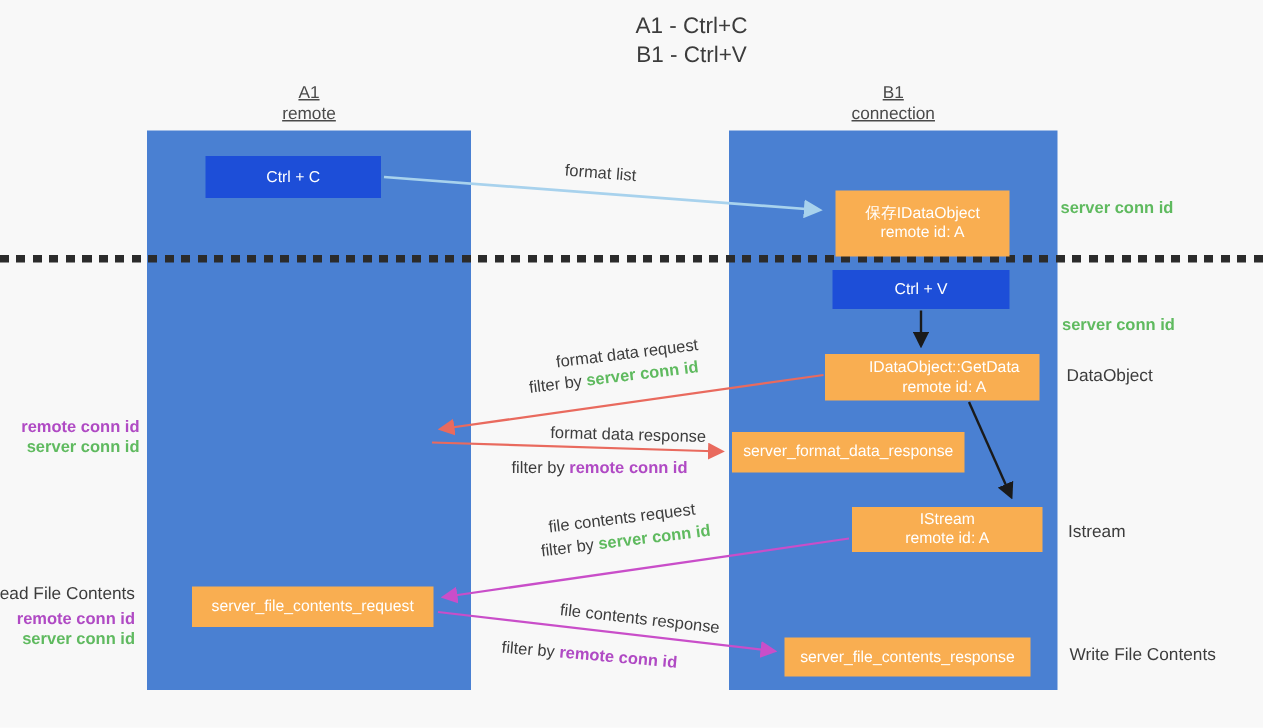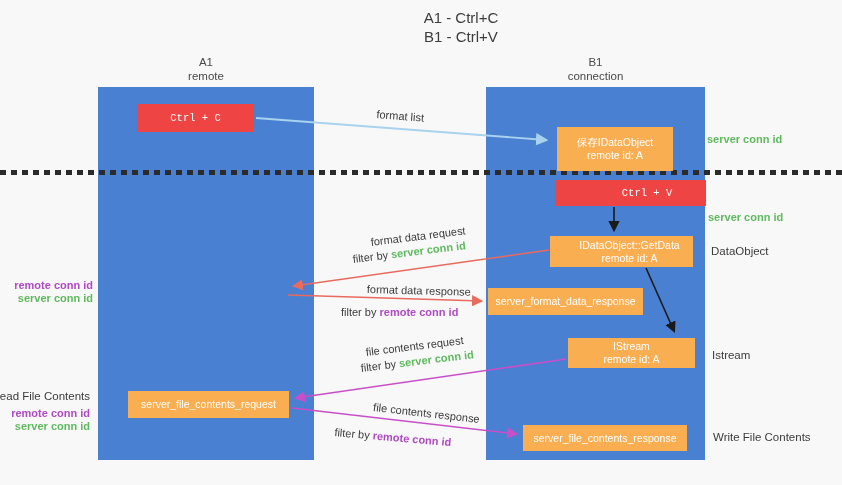--- a/index.html
+++ b/index.html
@@ -5,33 +5,33 @@
   html,body { margin:0; padding:0; }
   .canvas {
     position:relative; width:842px; height:485px;
     background:#f8f8f8; overflow:hidden;
     font-family:"Liberation Sans", sans-serif; color:#3c3c3c;
   }
   .title {
     position:absolute; top:8px; left:0; width:100%;
     text-align:center; font-size:15px; line-height:19px; color:#3c3c3c;padding-left:40px;
   }
-  .col-header { position:absolute; text-align:center; font-size:11.5px; line-height:14px; color:#4a4a4a; }
+  .col-header { position:absolute; text-align:center; font-size:11.5px; line-height:14px; color:#4a4a4a;text-decoration:underline; }
   .column { position:absolute; background:#4a80d2; z-index:1; }
   .dotted {
     position:absolute; left:0; top:170px; width:842px; height:5px; z-index:3;
     background:repeating-linear-gradient(90deg,#2b2b2b 0,#2b2b2b 6px,transparent 6px,transparent 11px);
   }
   .arrows { position:absolute; left:0; top:0; z-index:2; pointer-events:none; }
   .node {
     position:absolute; z-index:4; display:flex; flex-direction:column;
     align-items:center; justify-content:center; text-align:center;
     color:#ffffff; font-size:10.5px; line-height:13px; white-space:nowrap;
   }
-  .node.green  { background:#ef4444;font-family:Liberation Mono, monospace; }
+  .node.green  { background:#1d4ed8; }
   .node.orange { background:#f9ae51; }
   .side-label { position:absolute; z-index:5; font-size:11.5px; white-space:nowrap; color:#3c3c3c; }
   .side-label.green  { color:#5fba5f; font-weight:bold; font-size:11px; }
   .side-label.purple { color:#b04ac4; font-weight:bold; font-size:11px; }
   .side-label.right-align { text-align:right; }
   .arrow-label {
     position:absolute; z-index:5; font-size:11px; white-space:nowrap;
     color:#3c3c3c; transform-origin:0 0;
   }
   .arrow-label .green-key  { color:#5fba5f; font-weight:bold; }
@@ -87,21 +87,21 @@
 
   <div class="node green" style="left:137px;top:104px;width:117px;height:28px;">
     <div>Ctrl + C</div>
   </div>
 
   <div class="node orange" style="left:557px;top:127px;width:116px;height:44px;">
     <div>保存IDataObject</div>
     <div>remote id: A</div>
   </div>
 
-  <div class="node green" style="left:555px;top:180px;width:118px;height:26px;padding-left:33px;">
+  <div class="node green" style="left:555px;top:180px;width:118px;height:26px;">
     <div>Ctrl + V</div>
   </div>
 
   <div class="node orange" style="left:550px;top:236px;width:127px;height:31px;padding-left:16px;">
     <div>IDataObject::GetData</div>
     <div>remote id: A</div>
   </div>
 
 
   <div class="node orange" style="left:488px;top:288px;width:155px;height:27px;">

